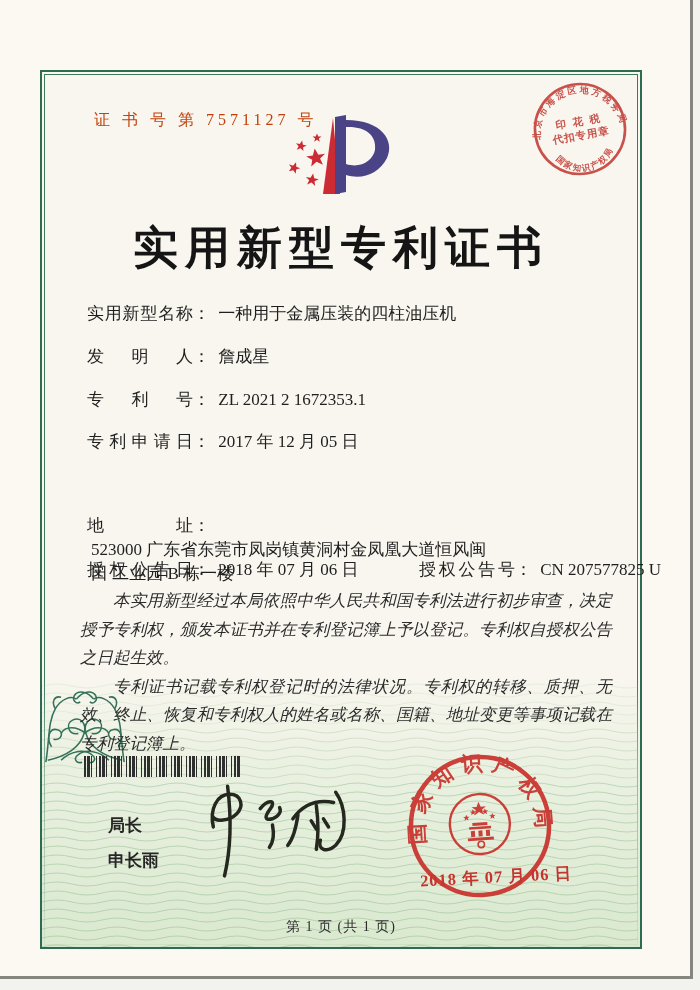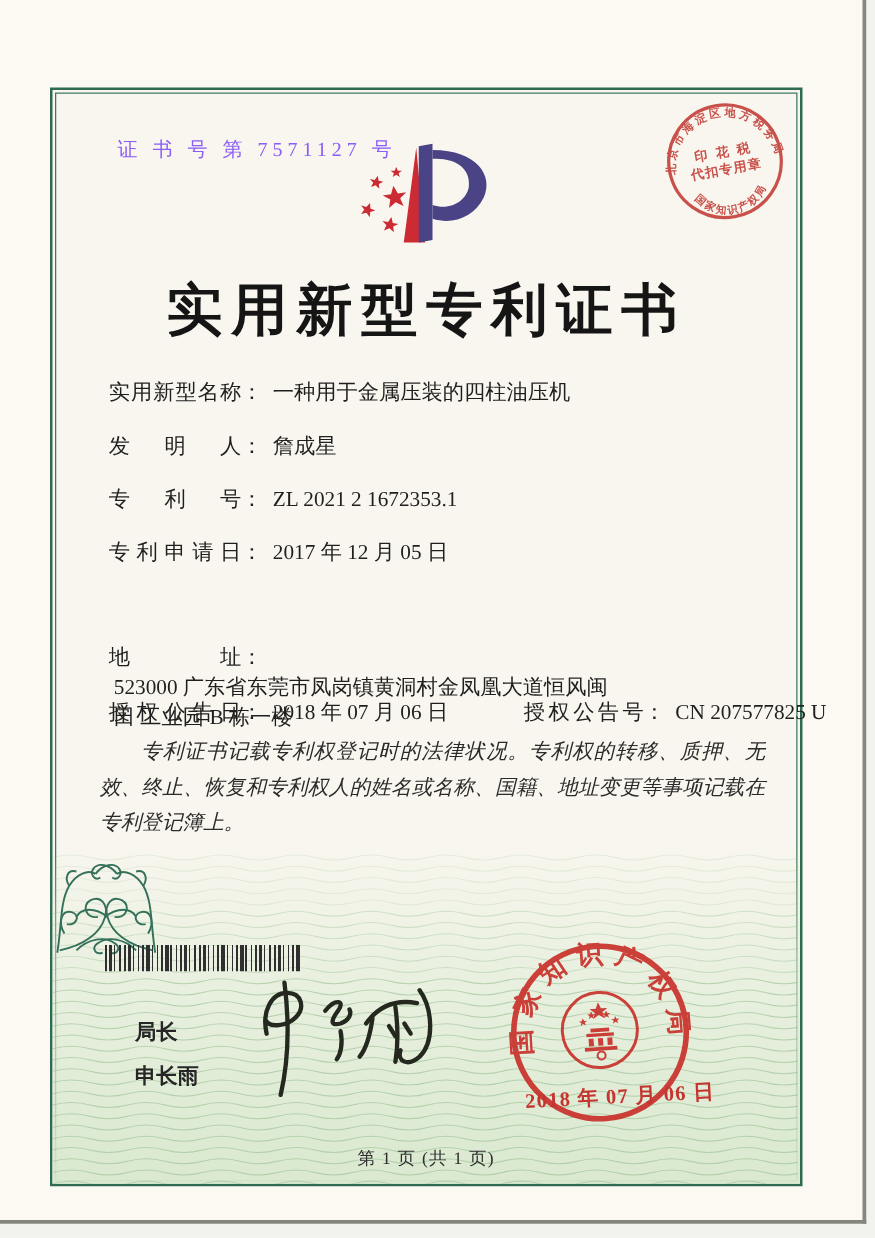--- a/index.html
+++ b/index.html
@@ -27,21 +27,21 @@
     position:absolute;left:0;right:0;bottom:0;top:608px;overflow:hidden;
     background:linear-gradient(180deg, rgba(222,236,213,0) 0%, rgba(222,236,213,.55) 35%, rgba(216,232,206,.95) 100%);
   }
   .guilloche svg{position:absolute;left:0;top:0;}
   .ornament{position:absolute;bottom:0;width:86px;height:86px;}
   .ornament.left{left:0;}
   .ornament.right{right:0;transform:scaleX(-1);}
   
   .cert-no{
     position:absolute;left:52px;top:38px;
-    font-size:16px;letter-spacing:4px;color:#8b5cf6;
+    font-size:16px;letter-spacing:4px;color:#c2410c;
   }
   .logo{position:absolute;left:246px;top:42px;width:118px;height:92px;}
   .title{
     position:absolute;left:0;right:0;top:146px;text-align:center;
     font-size:45px;font-weight:700;letter-spacing:7px;color:#151515;
   }
   
   .fields{position:absolute;left:45px;right:36px;top:230px;height:292px;font-size:17px;color:#1f1f1f;}
   .frow{position:absolute;left:0;right:0;line-height:24px;}
   .flabel{display:inline-block;width:106px;text-align:justify;text-align-last:justify;vertical-align:top;}
@@ -206,20 +206,21 @@
           <span class="flabel">授权公告日</span><span class="fcolon">：</span>
           <span class="fvalue">2018 年 07 月 06 日</span>
           <span class="pair-right">
             <span class="flabel">授权公告号</span><span class="fcolon">：</span>
             <span class="fvalue">CN 207577825 U</span>
           </span>
         </div>
       </div>
 
       <div class="legal">
+        <p>本实用新型经过本局依照中华人民共和国专利法进行初步审查，决定授予专利权，颁发本证书并在专利登记簿上予以登记。专利权自授权公告之日起生效。</p>
         <p>专利证书记载专利权登记时的法律状况。专利权的转移、质押、无效、终止、恢复和专利权人的姓名或名称、国籍、地址变更等事项记载在专利登记簿上。</p>
       </div>
 
       <div class="barcode"></div>
 
       <div class="signer">
         <div>局长</div>
         <div class="name">申长雨</div>
       </div>
 

